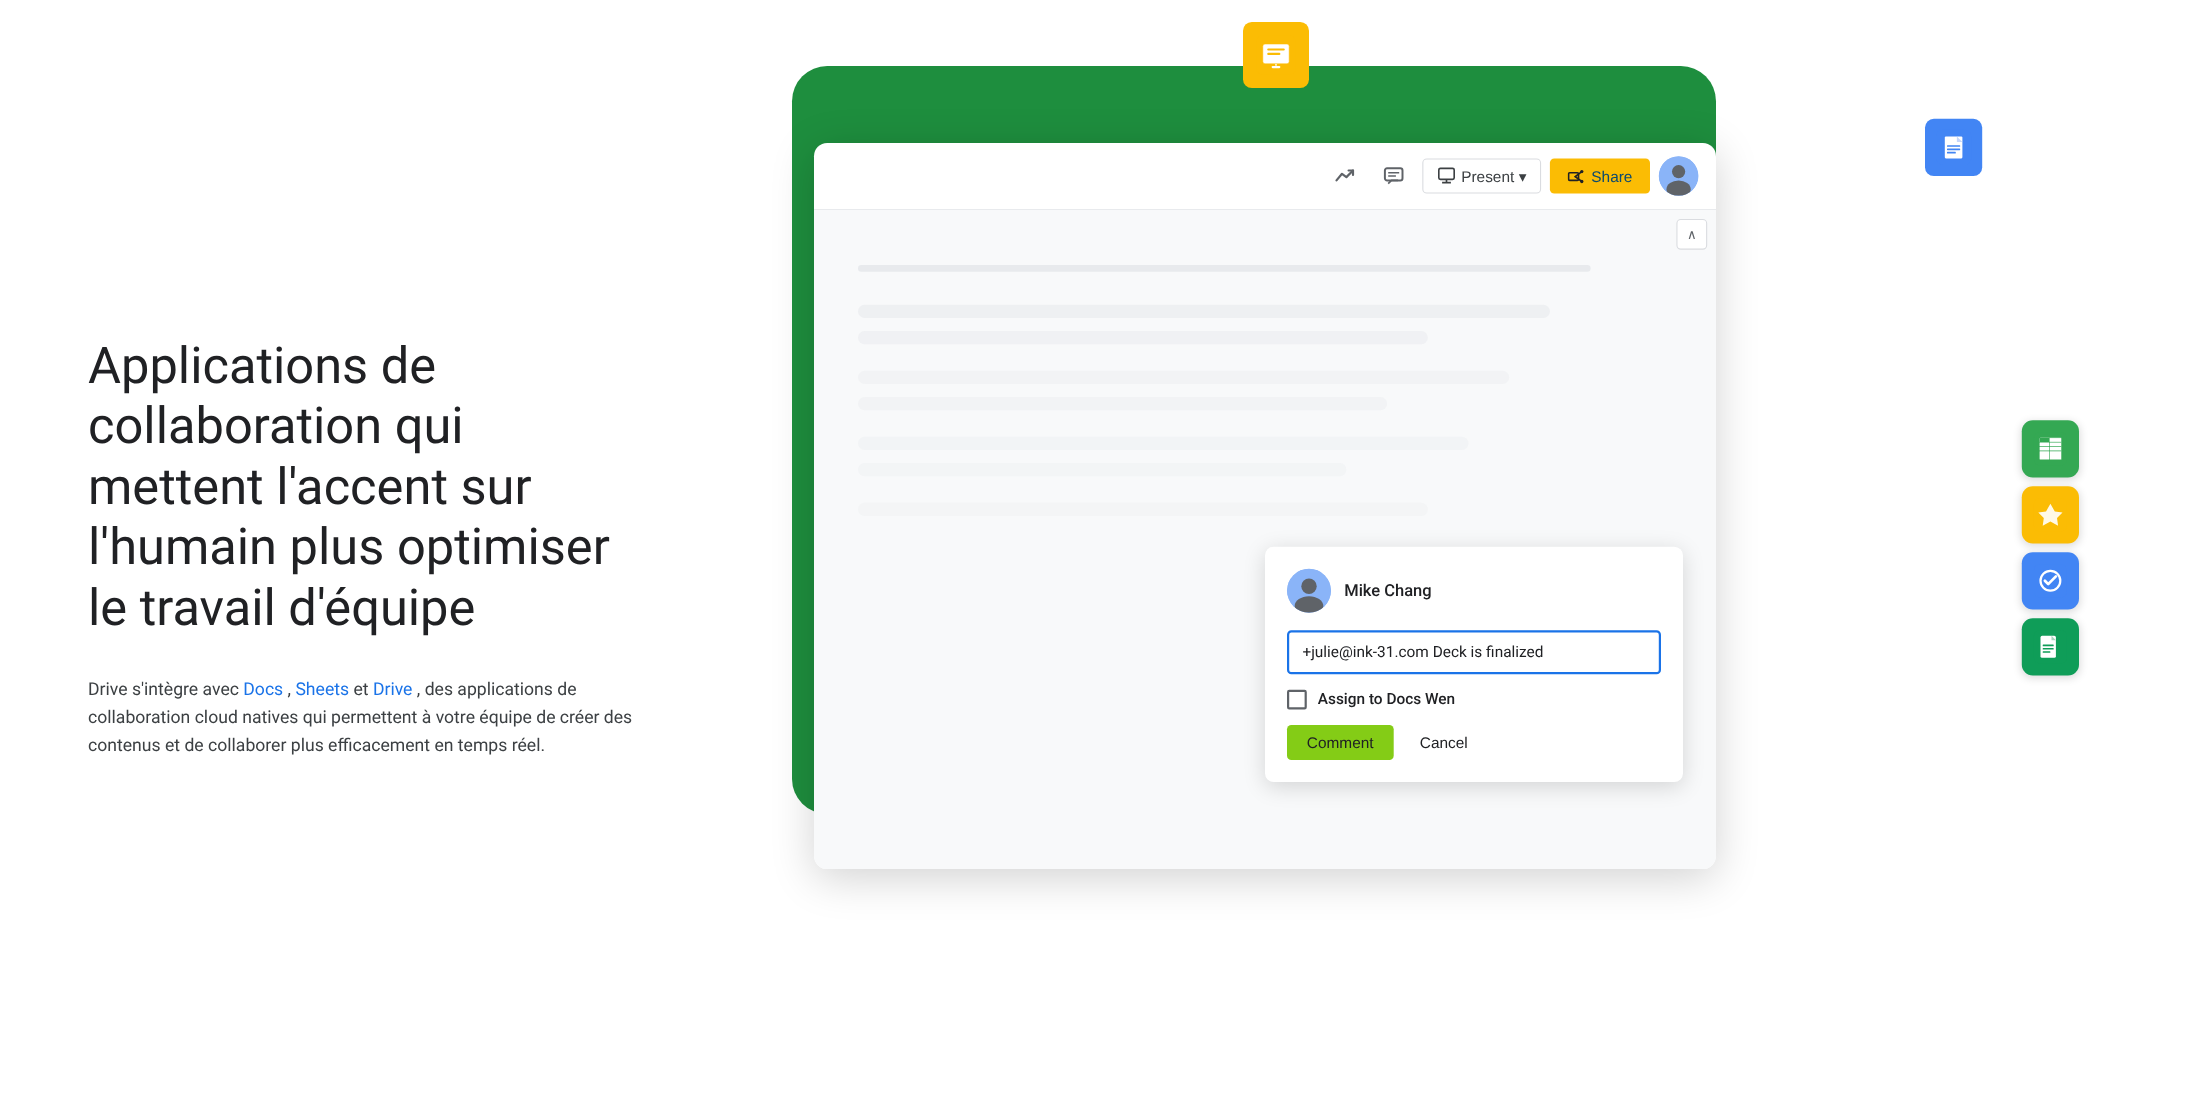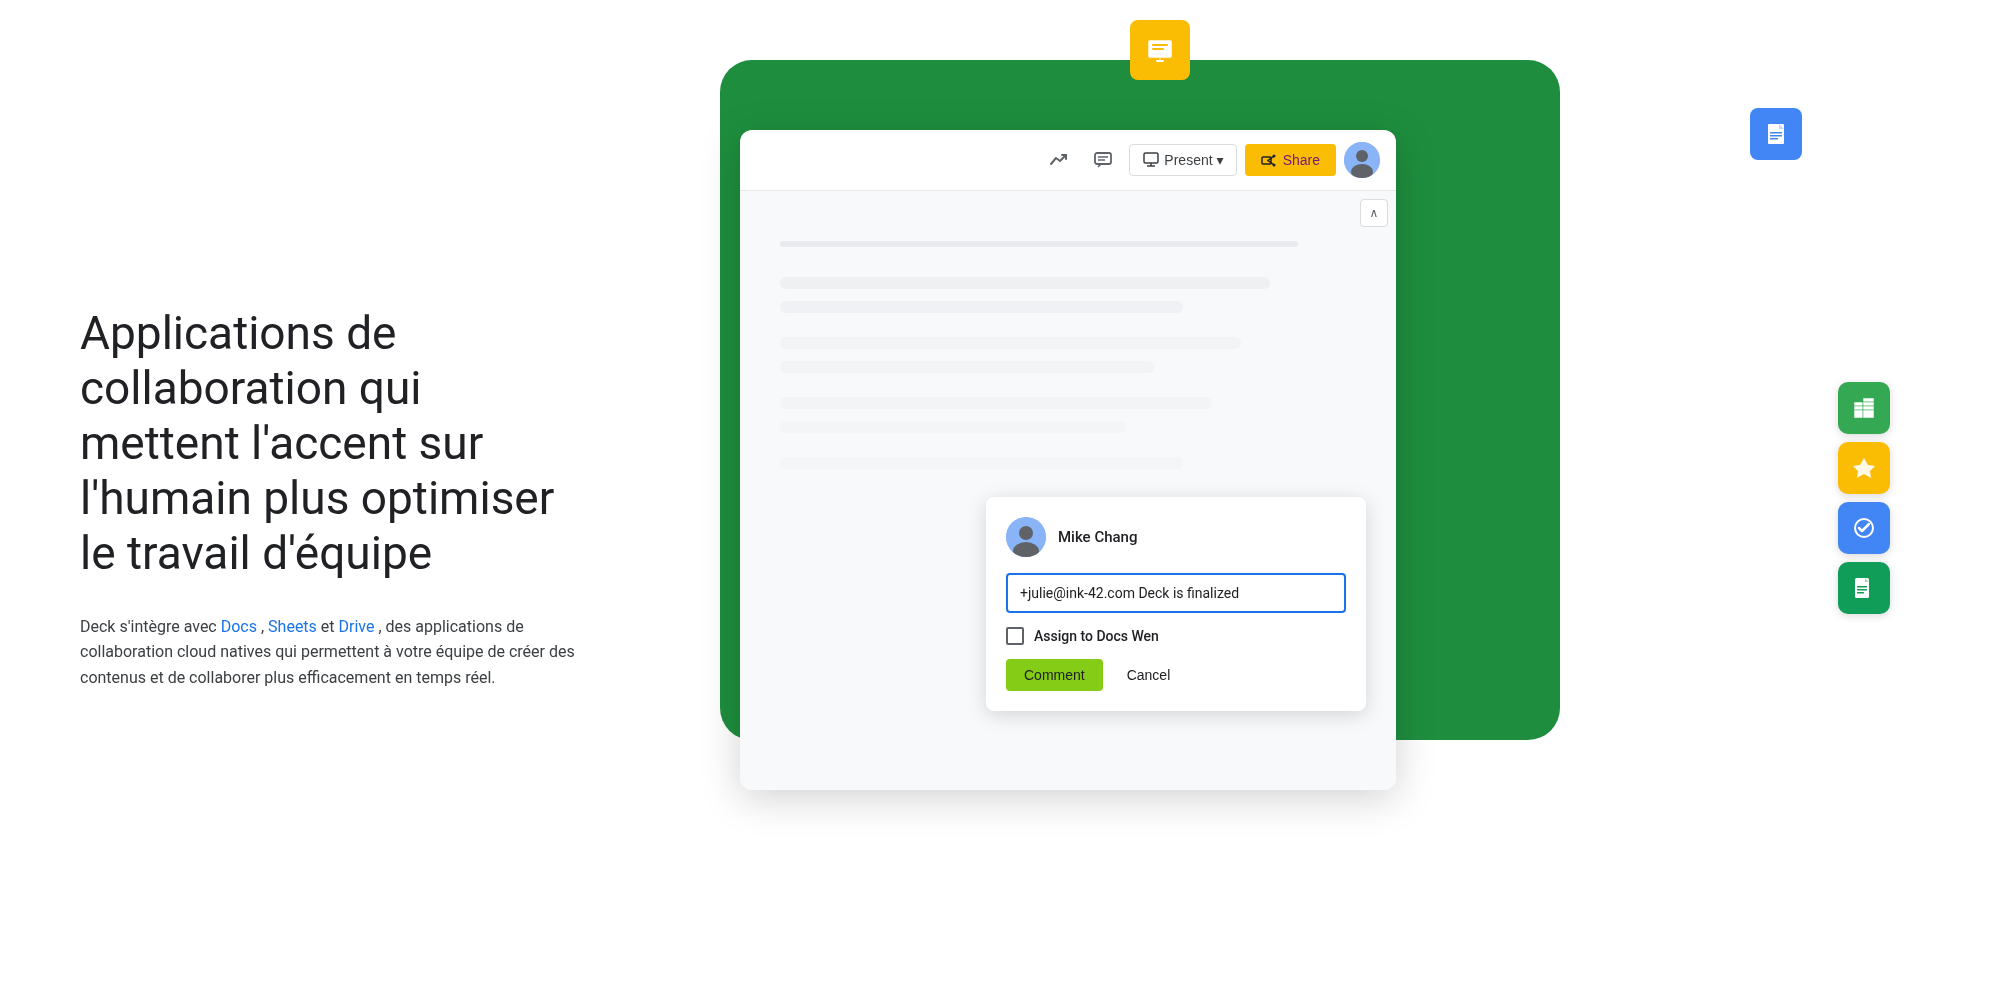--- a/index.html
+++ b/index.html
@@ -108,21 +108,21 @@
       display: flex;
       align-items: center;
       justify-content: center;
     }
 
     
     .slides-card {
       position: absolute;
       top: 130px;
       left: 100px;
-      width: 656px;
+      width: 820px;
       height: 660px;
       background: #ffffff;
       border-radius: 12px;
       box-shadow: 0 8px 40px rgba(0,0,0,0.18);
       z-index: 5;
       overflow: hidden;
     }
 
     
     .toolbar {
@@ -162,21 +162,21 @@
     .share-btn {
       display: flex;
       align-items: flex-end;
       gap: 6px;
       background: #fbbc04;
       border: none;
       border-radius: 4px;
       padding: 8px 16px;
       font-size: 14px;
       font-weight: 500;
-      color: #701a75;
+      color: #0c4a6e;
       cursor: pointer;
     }
 
     .avatar-btn {
       width: 36px;
       height: 36px;
       border-radius: 50%;
       overflow: hidden;
       cursor: pointer;
       background: #8ab4f8;
@@ -355,21 +355,21 @@
     }
   </style>
 </head>
 <body>
 
 <div class="page-container">
 
   <div class="left-content">
     <h1 class="main-heading">Applications de collaboration qui mettent l'accent sur l'humain plus optimiser le travail d'équipe</h1>
     <p class="description">
-      <span>Deck s'intègre avec </span>
+      <span>Drive s'intègre avec </span>
       <a href="#">Docs</a>
       <span>, </span>
       <a href="#">Sheets</a>
       <span> et </span>
       <a href="#">Drive</a>
       <span>, des applications de collaboration cloud natives qui permettent à votre équipe de créer des contenus et de collaborer plus efficacement en temps réel.</span>
     </p>
   </div>
 
   <div class="right-content">
@@ -487,21 +487,21 @@
               <svg width="40" height="40" viewBox="0 0 40 40">
                 <circle cx="20" cy="20" r="20" fill="#8ab4f8"></circle>
                 <circle cx="20" cy="16" r="7" fill="#5f6368"></circle>
                 <ellipse cx="20" cy="34" rx="13" ry="9" fill="#5f6368"></ellipse>
               </svg>
             </div>
             <span class="commenter-name">Mike Chang</span>
           </div>
 
           <div class="comment-input-box">
-            <span>+julie@ink-42.com Deck is finalized</span>
+            <span>+julie@ink-31.com Deck is finalized</span>
           </div>
 
           <div class="assign-row">
             <div class="checkbox"></div>
             <span class="assign-label">Assign to Docs Wen</span>
           </div>
 
 
           <div class="comment-actions">
             <button class="comment-btn">Comment</button>

